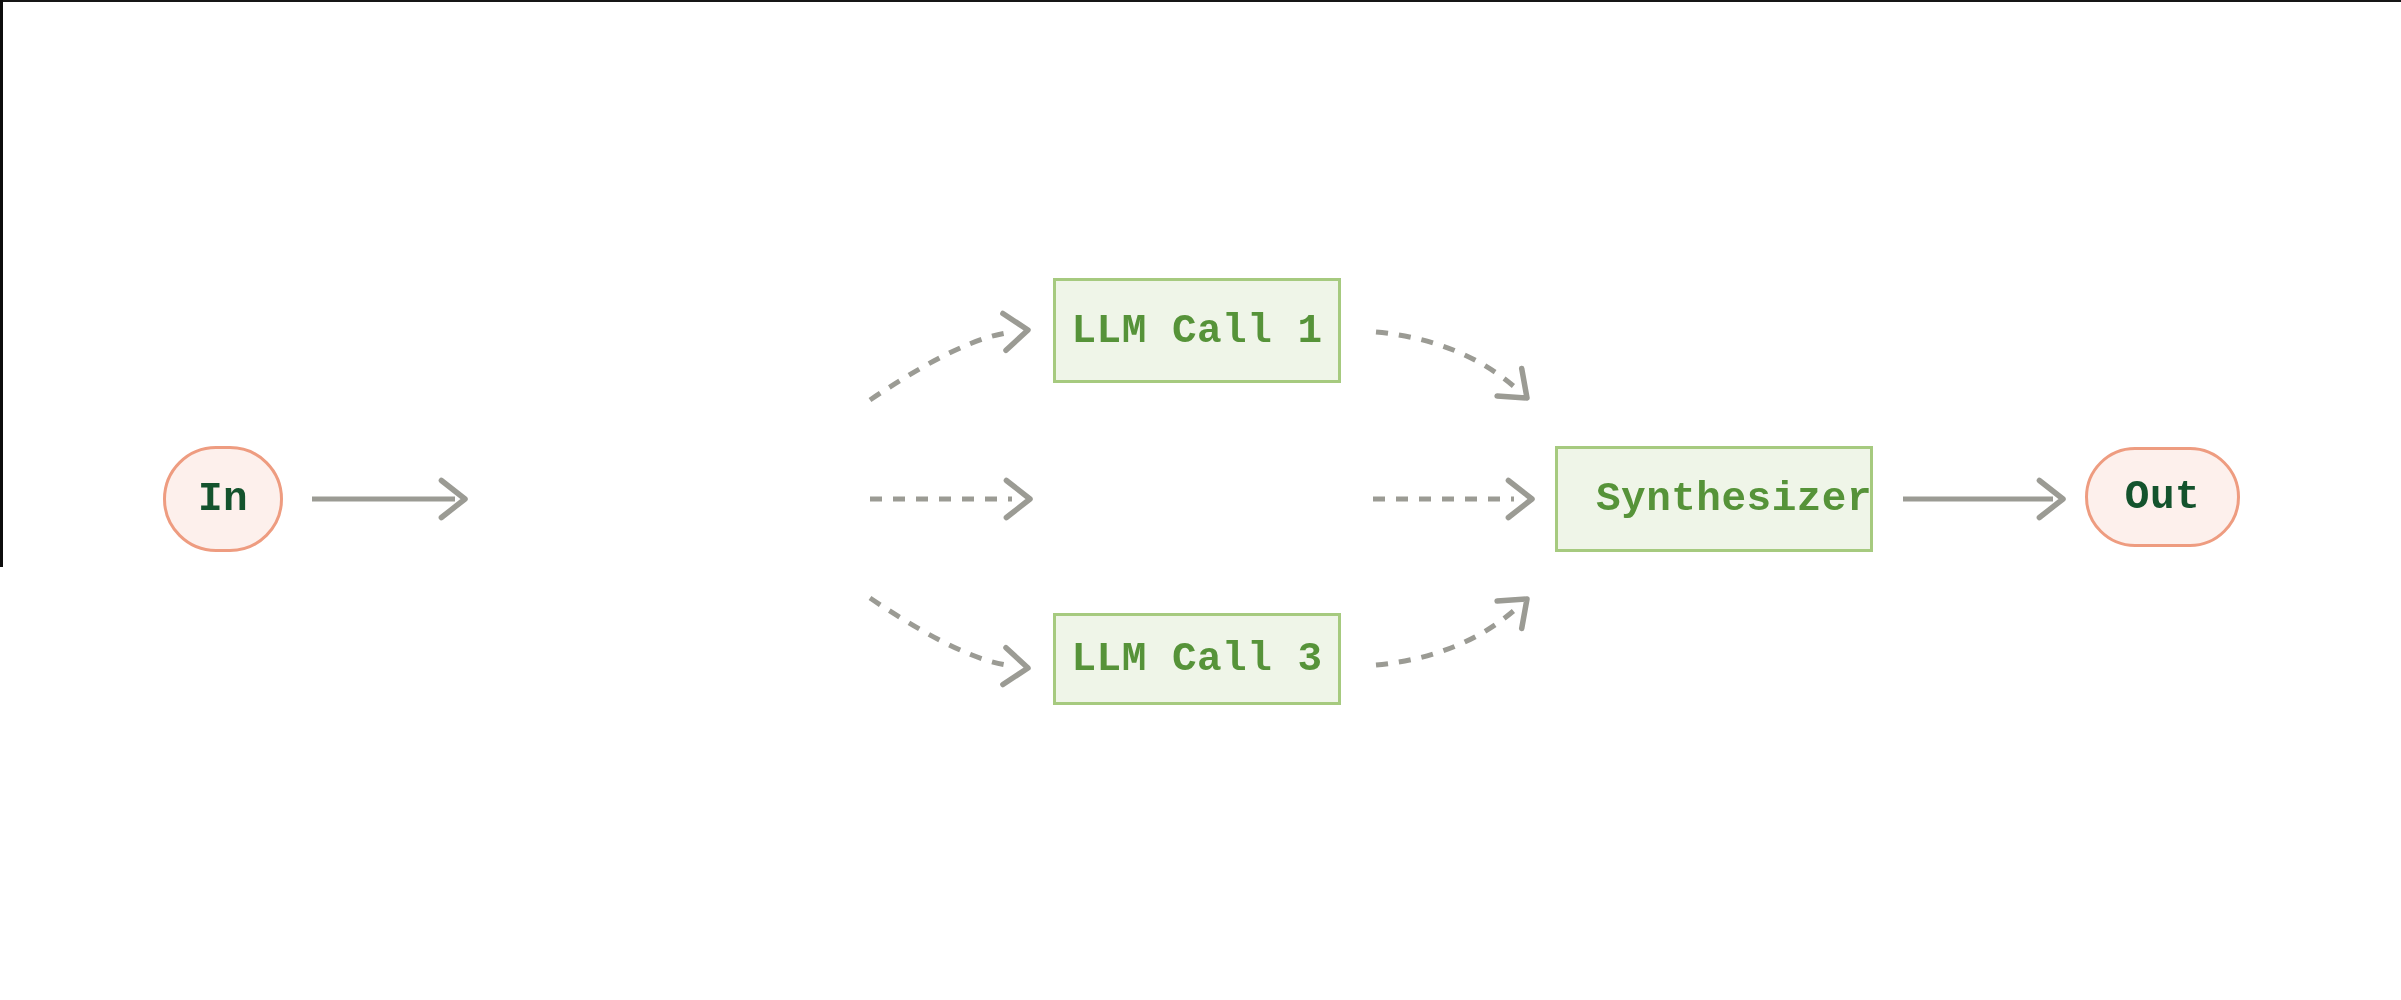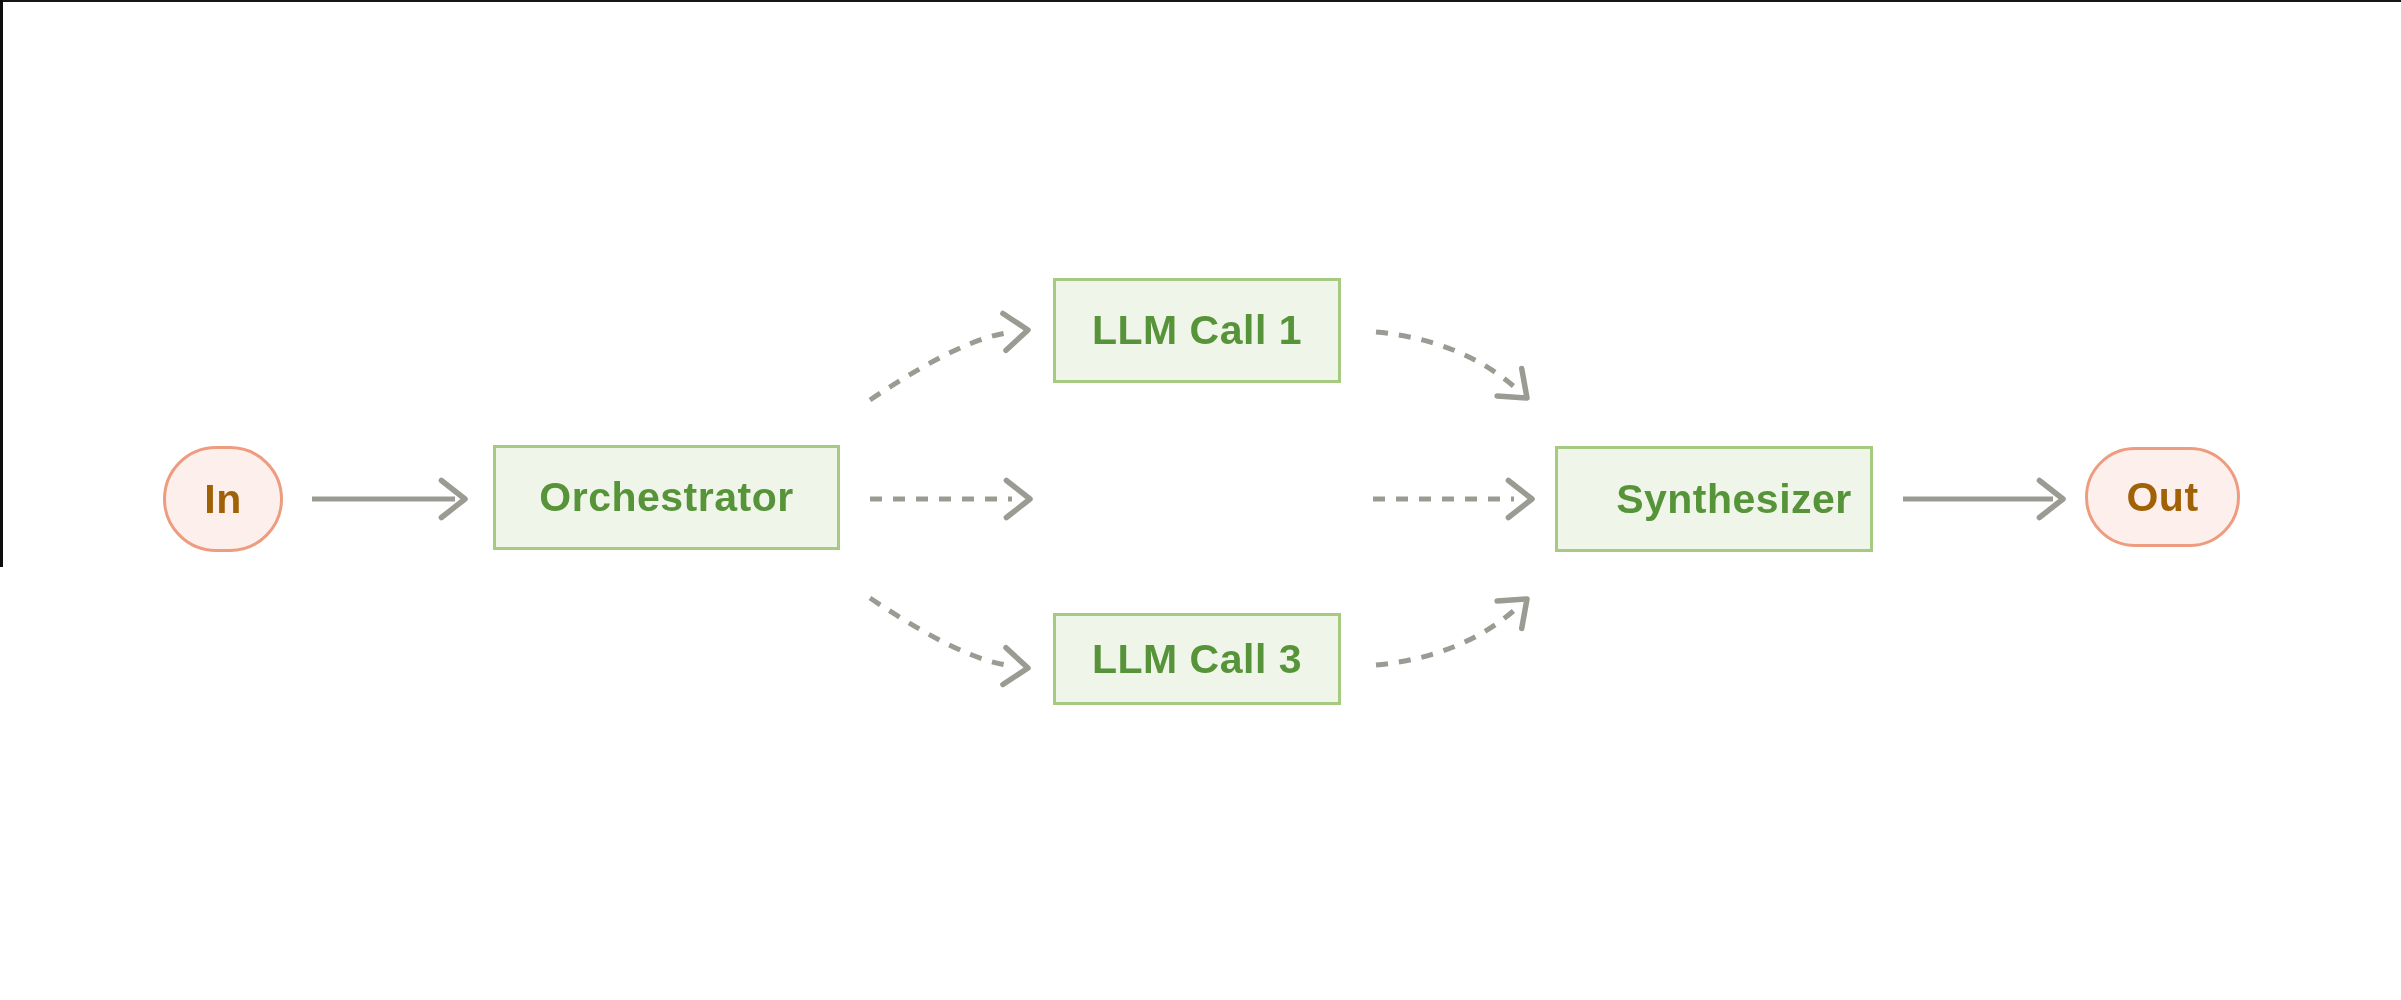--- a/index.html
+++ b/index.html
@@ -34,30 +34,31 @@
   }
   .node {
     position: absolute;
     display: flex;
     align-items: center;
     justify-content: center;
     box-sizing: border-box;
     font-weight: bold;
     font-size: 41px;
     letter-spacing: 0.5px;
+    font-family: Liberation Mono, monospace;
   }
   .box {
     background: #eff5e8;
     border: 3px solid #a6ca7f;
     color: #569339;
   }
   .pill {
     background: #fdf0ec;
     border: 3px solid #ee9c80;
-    color: #a16207;
+    color: #14532d;
     border-radius: 53px;
   }
   .n-in   { left: 163px;  top: 446px; width: 120px; height: 106px; }
   .n-orch { left: 493px;  top: 445px; width: 347px; height: 105px; }
   .n-llm1 { left: 1053px; top: 278px; width: 288px; height: 105px; }
   .n-llm2 { left: 1053px; top: 446px; width: 288px; height: 107px; }
   .n-llm3 { left: 1053px; top: 613px; width: 288px; height: 92px; }
   .n-syn  { left: 1555px; top: 446px; width: 318px; height: 106px; padding-left: 40px; }
   .n-out  { left: 2085px; top: 447px; width: 155px; height: 100px; }
 </style>
@@ -111,23 +112,20 @@
         <path d="M1903,499 L2053,499"></path>
         <path d="M2039.4,480.5 L2063,499 L2039.4,517.5" stroke-width="5.5" stroke-linecap="round" stroke-linejoin="round"></path>
       </g>
     </g>
   </svg>
 
   <div class="node pill n-in">
     <span>In</span>
   </div>
 
-  <div class="node box n-orch">
-    <span>Orchestrator</span>
-  </div>
 
   <div class="node box n-llm1">
     <span>LLM Call 1</span>
   </div>
 
 
   <div class="node box n-llm3">
     <span>LLM Call 3</span>
   </div>
 

